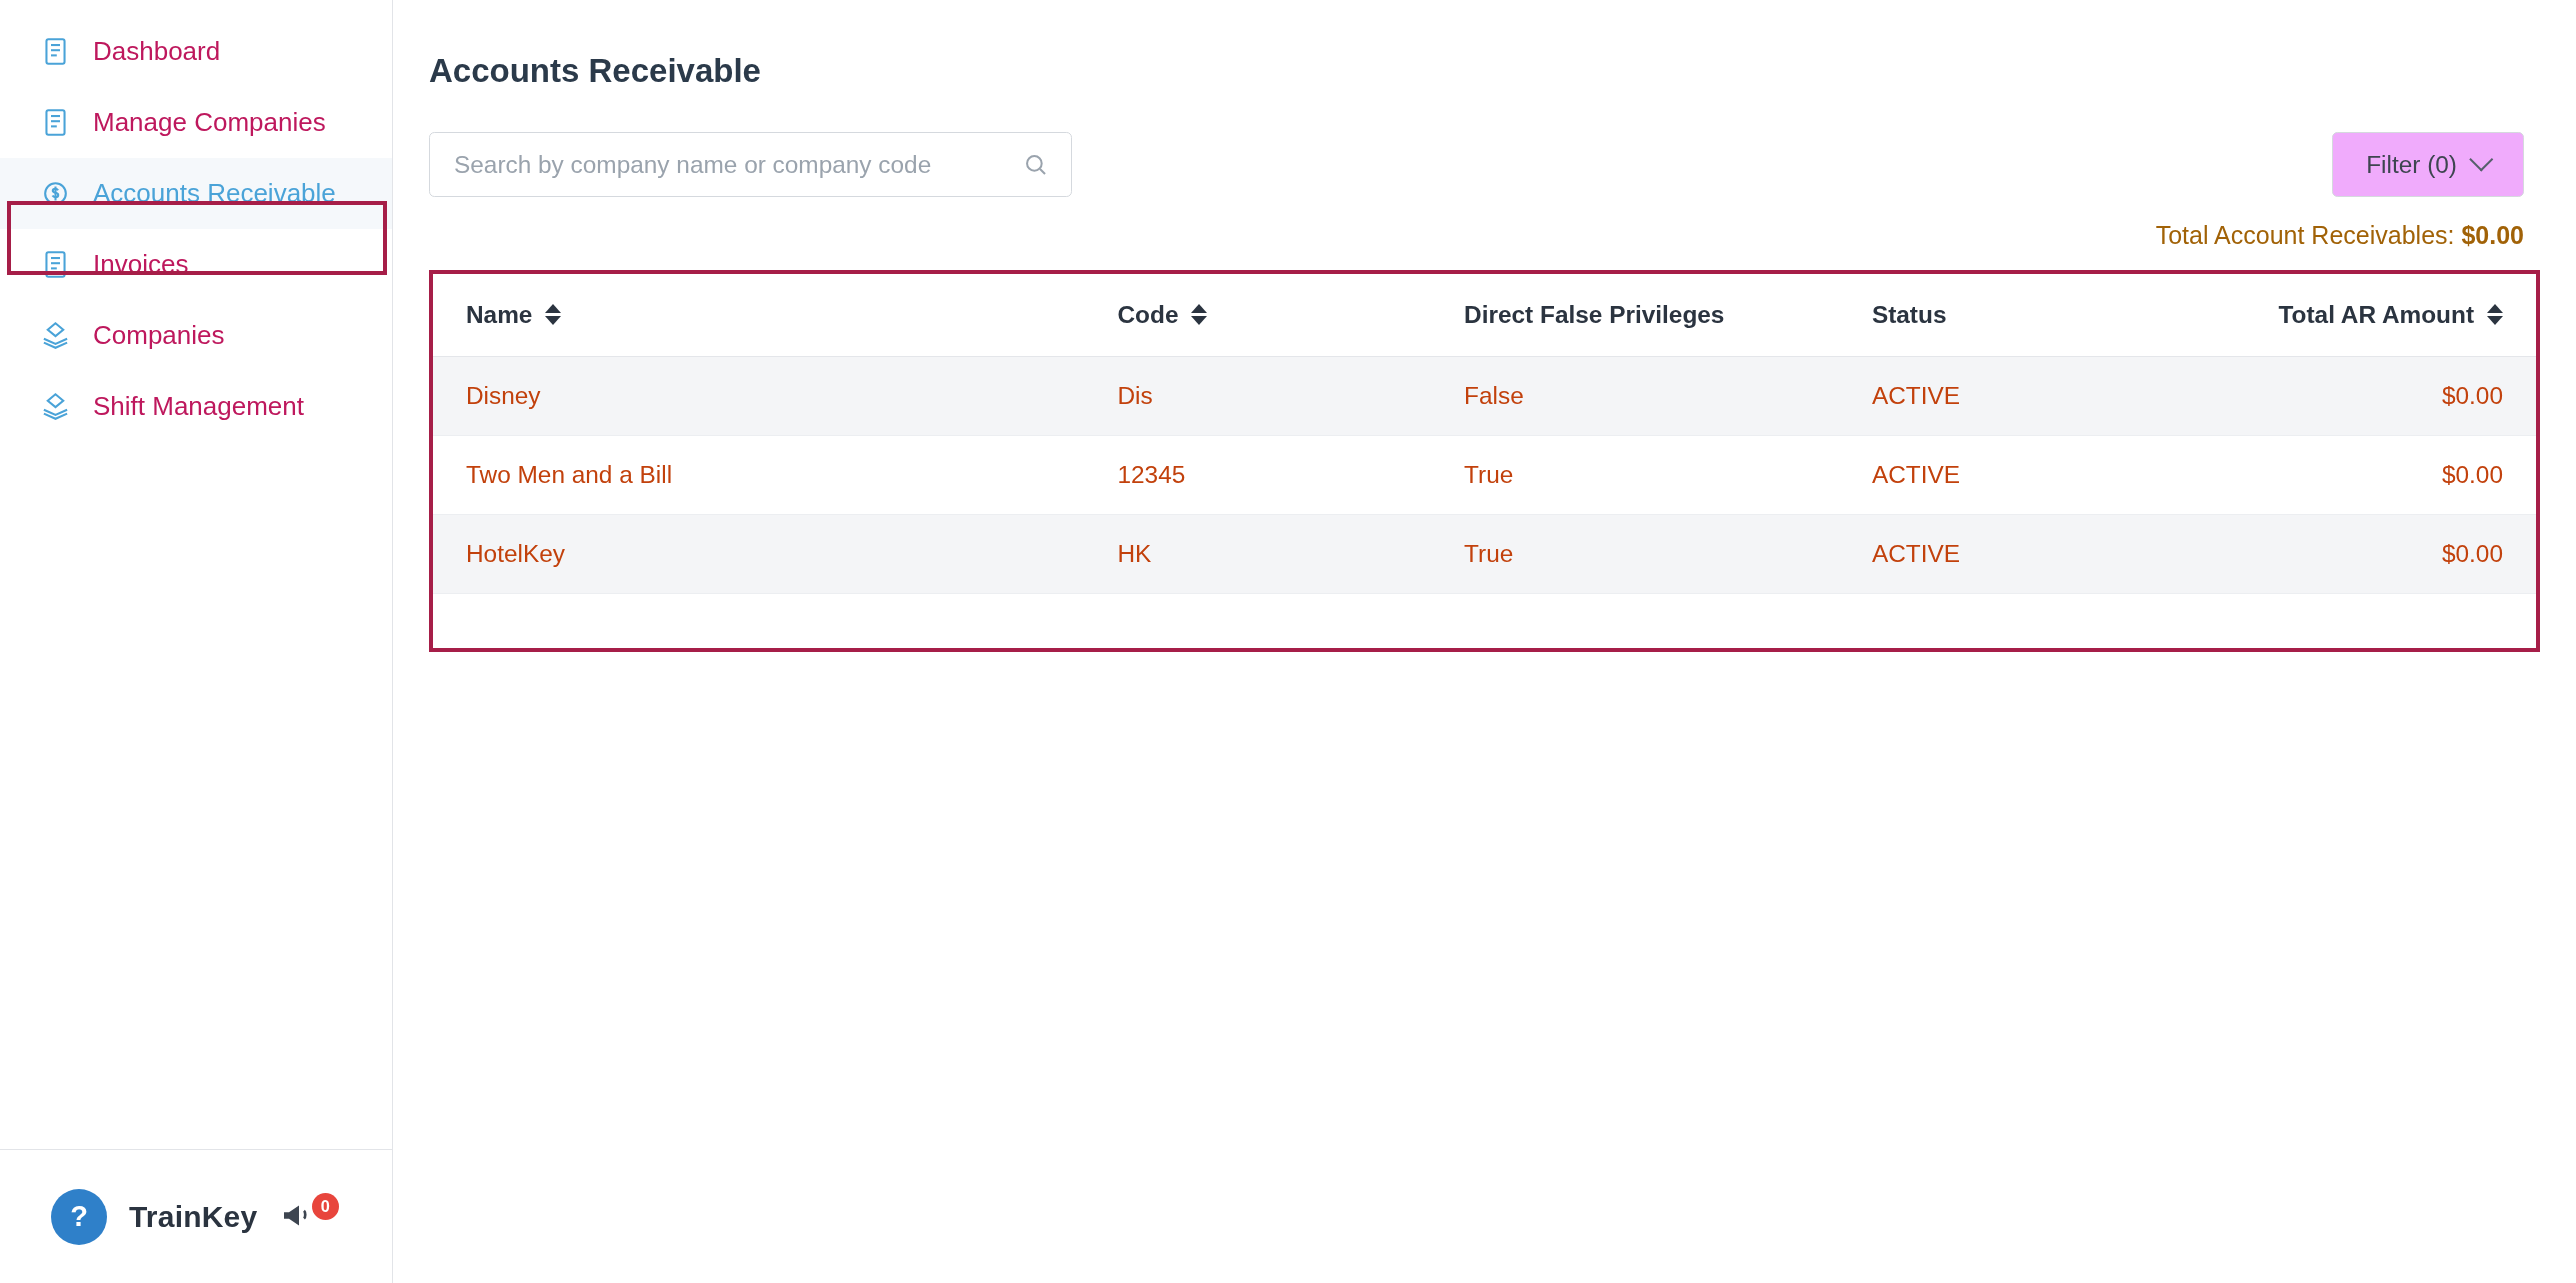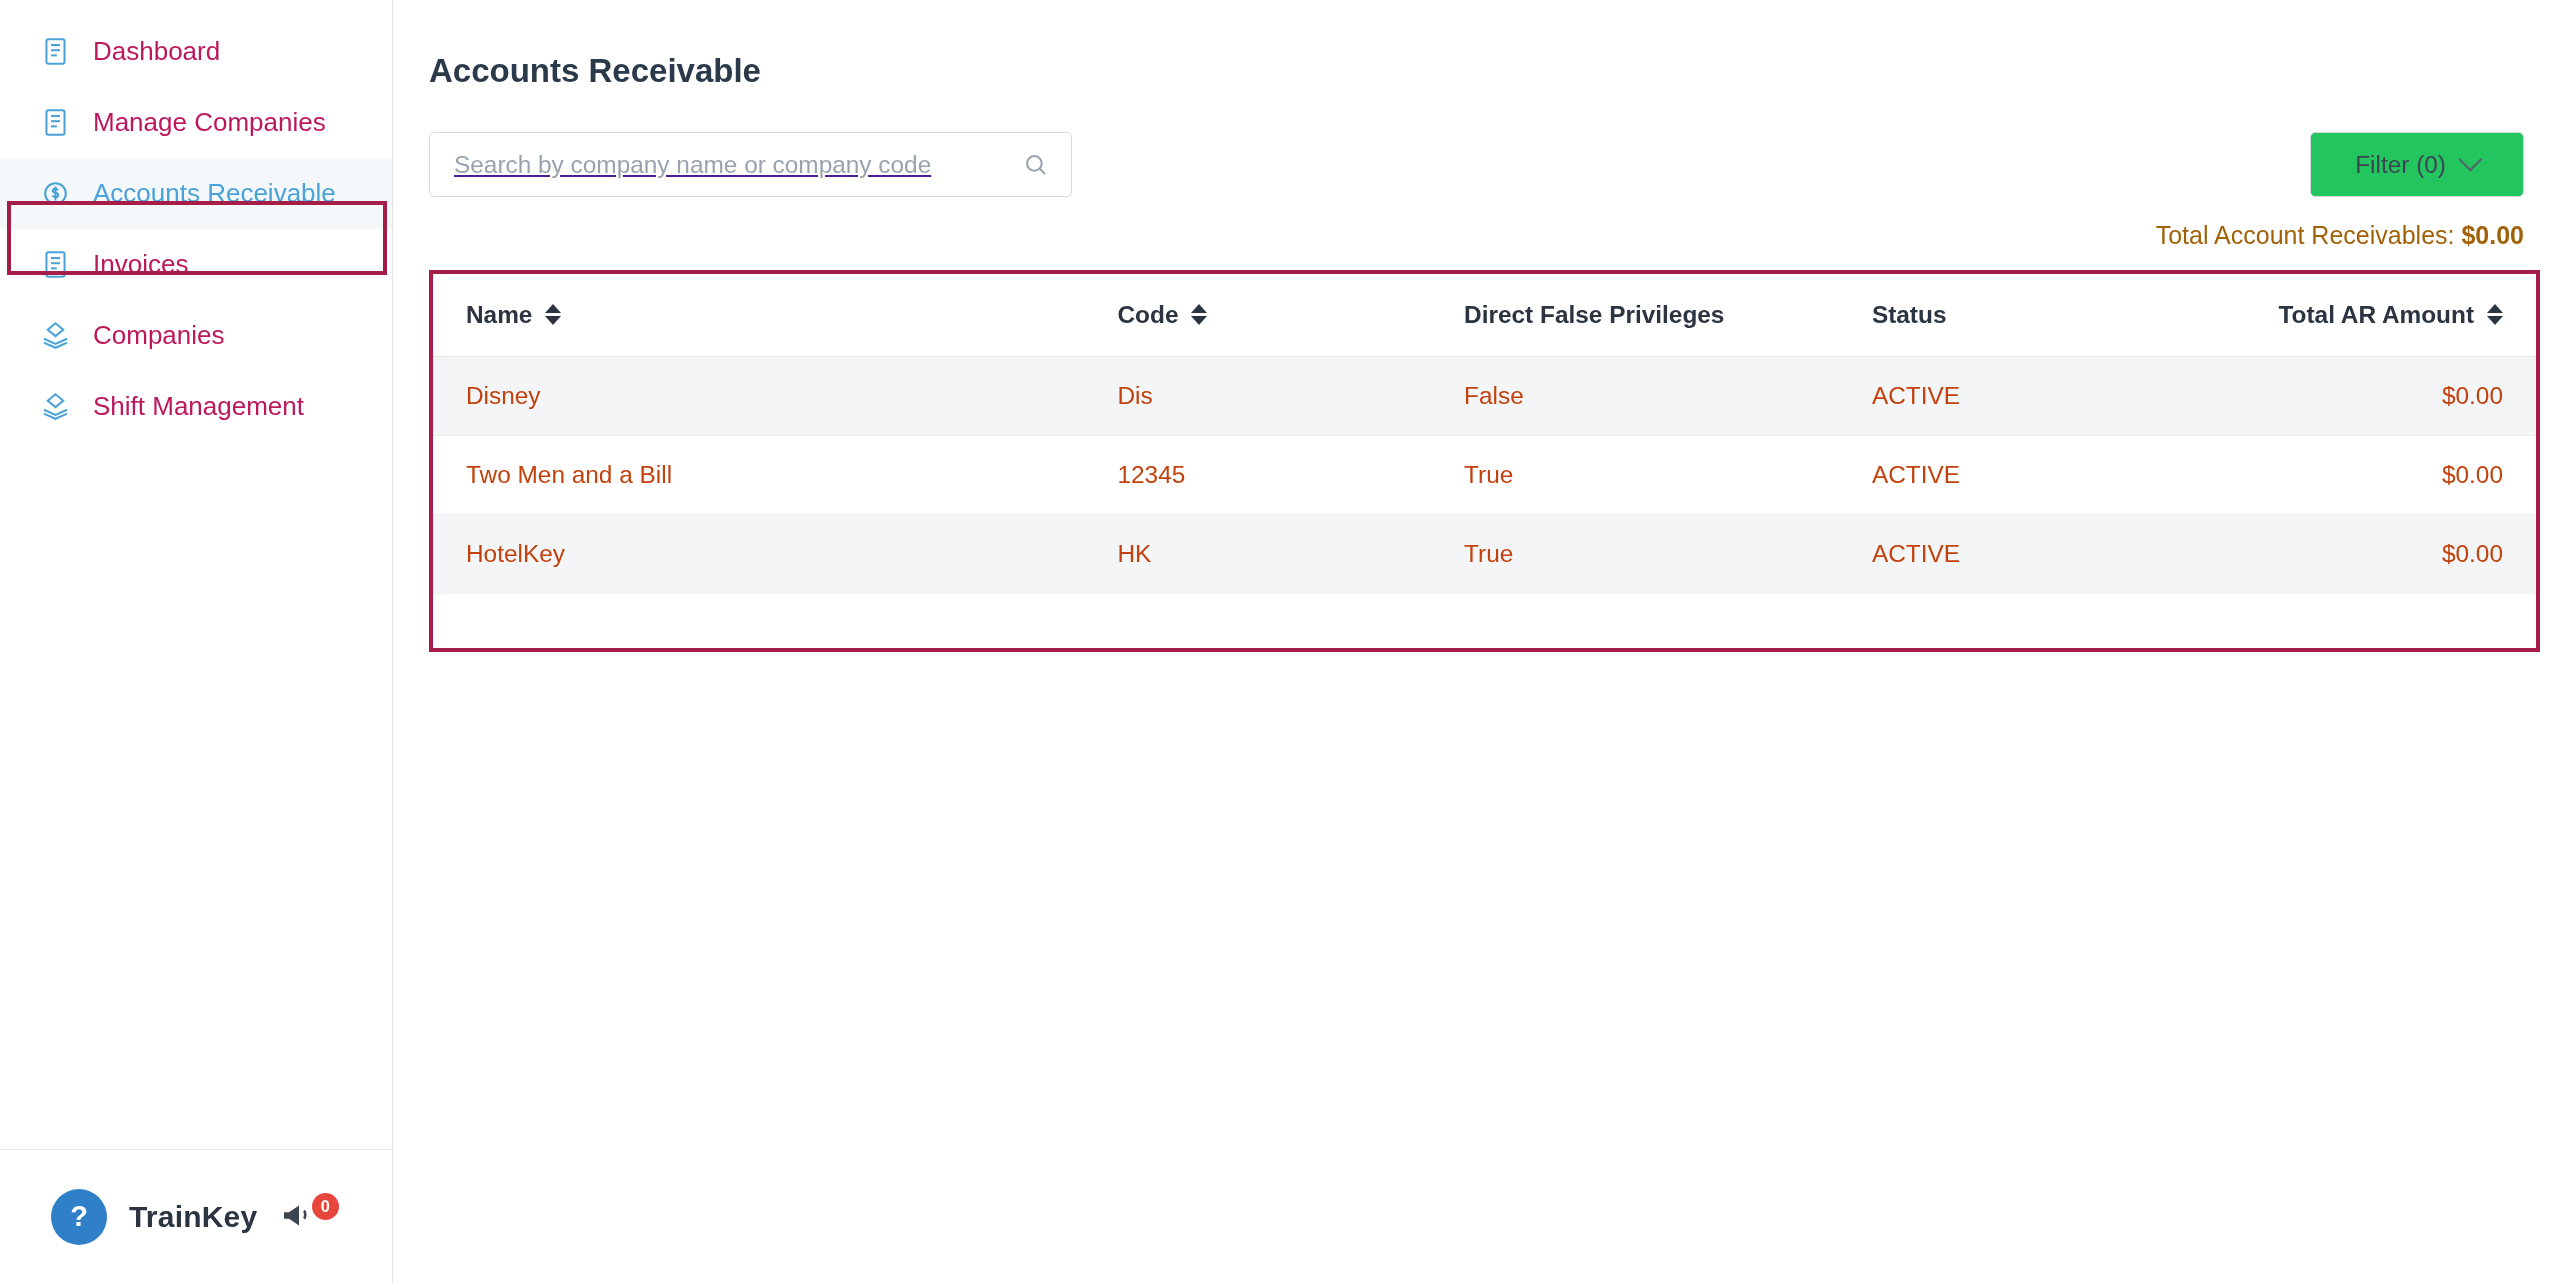--- a/index.html
+++ b/index.html
@@ -159,37 +159,36 @@
     background: #ffffff;
   }
   .search-box input {
     border: none;
     outline: none;
     flex: 1 1 auto;
     font-size: 24.4px;
     color: #4c1d95;
     font-family: "Liberation Sans", sans-serif;
     background: transparent;
-    text-decoration: underline;
   }
   .search-box input::placeholder { color: #9aa3ad; }
   .search-icon { flex: 0 0 27px; width: 27px; height: 27px; }
 
   .filter-btn {
-    width: 214px;
+    width: 192px;
     height: 65px;
     border: 0.9px solid #d5d9de;
     border-radius: 5.4px;
     display: flex;
     align-items: center;
     justify-content: center;
     gap: 16.3px;
     font-size: 24.4px;
     color: #3d4550;
-    background: #22c55e;
+    background: #f0abfc;
     box-sizing: border-box;
     cursor: pointer;
   }
 
   .total-line {
     text-align: right;
     padding: 23.5px 52px 0 0;
     font-size: 25px;
     color: #a16207;
   }

